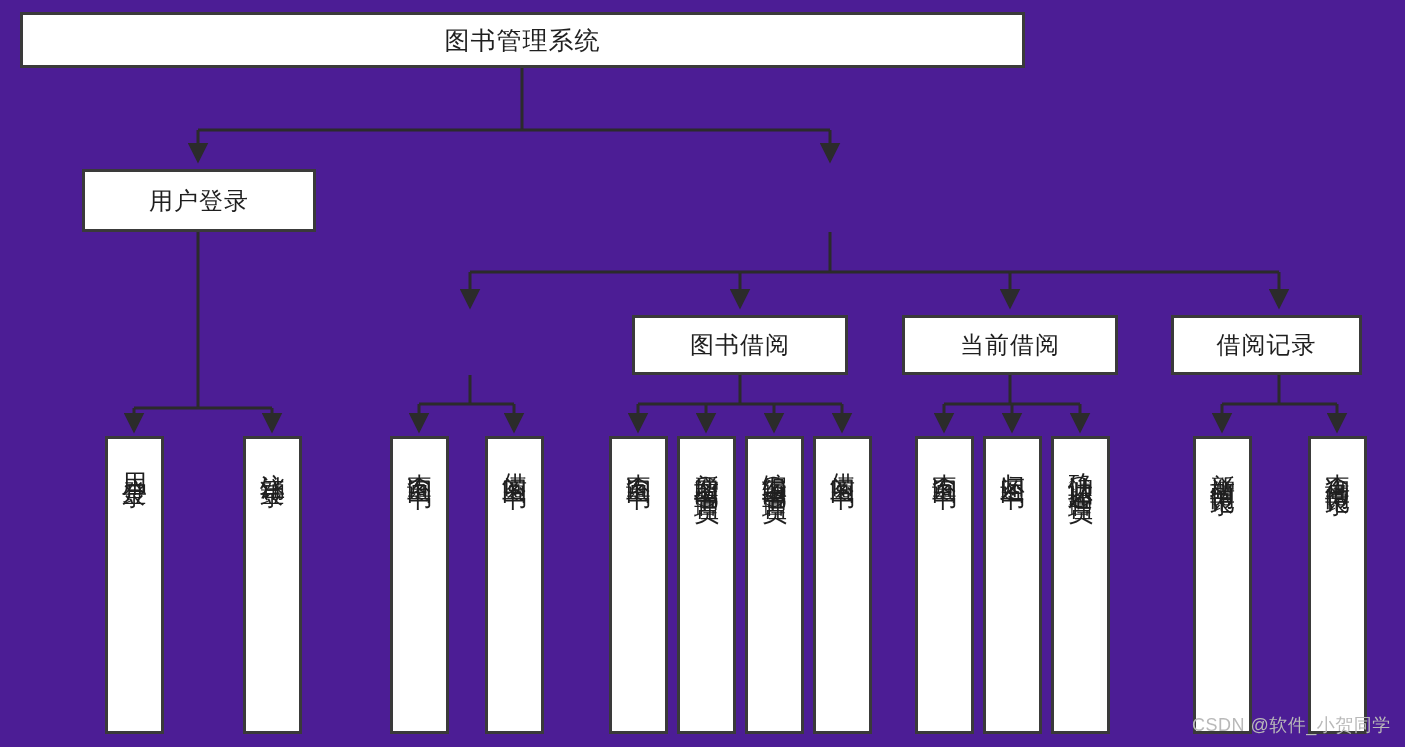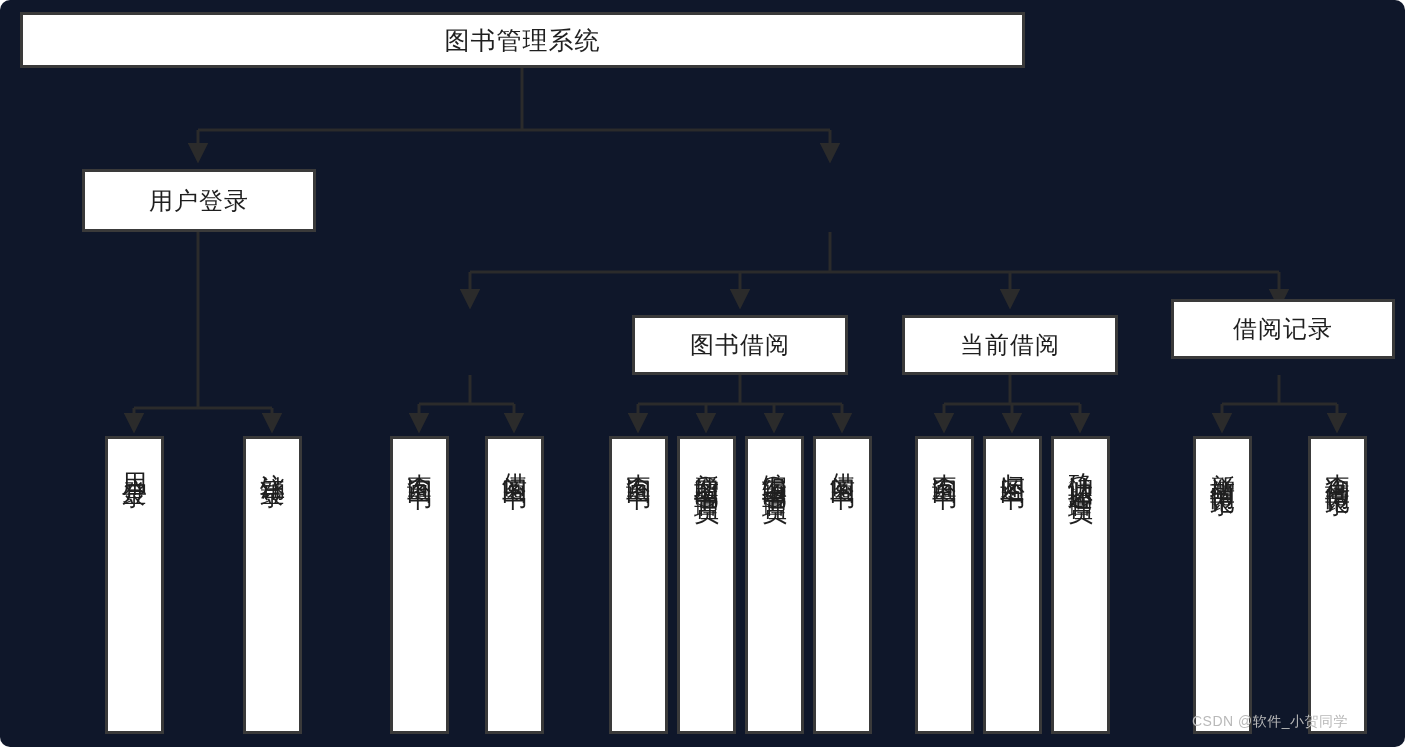--- a/index.html
+++ b/index.html
@@ -1,20 +1,20 @@
 <!DOCTYPE html>
 <html><head>
 <meta charset="utf-8">
 <style>
   html,body{margin:0;padding:0;background:#ffffff;}
   body{
     width:1405px;height:747px;overflow:hidden;
     font-family:"Liberation Sans","DejaVu Sans",sans-serif;
   }
-  #stage{position:relative;width:1405px;height:747px;background:#0f172a;border-radius:10px;}
+  #stage{position:relative;width:1405px;height:747px;background:#4c1d95;}
   svg#wires{position:absolute;left:0;top:0;width:1405px;height:747px;}
 
   .node{
     position:absolute;
     box-sizing:border-box;
     background:#ffffff;
     border:3px solid #3a3a3a;
     display:flex;
     align-items:center;
     justify-content:center;
@@ -33,21 +33,21 @@
   .v-node{align-items:flex-start;padding-top:14px;}
   .v-node .lbl{
     writing-mode:vertical-rl;
     text-orientation:upright;
     font-size:25px;
     line-height:1.0;
     letter-spacing:4px;
   }
   .watermark{
     position:absolute;
-    font-size:14px;
+    font-size:18px;
     color:#b9b9b9;
     white-space:nowrap;
     letter-spacing:0.5px;
     pointer-events:none;
   }
 </style>
 </head>
 <body>
 
 <div id="stage">
@@ -109,21 +109,21 @@
   <div class="node h-node" style="left:82px;top:169px;width:234px;height:63px;">
     <span class="lbl">用户登录</span>
   </div>
 
   <div class="node h-node" style="left:902px;top:315px;width:216px;height:60px;">
     <span class="lbl">当前借阅</span>
   </div>
   <div class="node h-node" style="left:632px;top:315px;width:216px;height:60px;">
     <span class="lbl">图书借阅</span>
   </div>
-  <div class="node h-node" style="left:1171px;top:299px;width:224px;height:60px;">
+  <div class="node h-node" style="left:1171px;top:315px;width:191px;height:60px;">
     <span class="lbl">借阅记录</span>
   </div>
 
   <div class="node v-node" style="left:105px;top:436px;width:59px;height:298px;">
     <span class="lbl">用户登录</span>
   </div>
   <div class="node v-node" style="left:243px;top:436px;width:59px;height:298px;">
     <span class="lbl">注销登录</span>
   </div>
 

